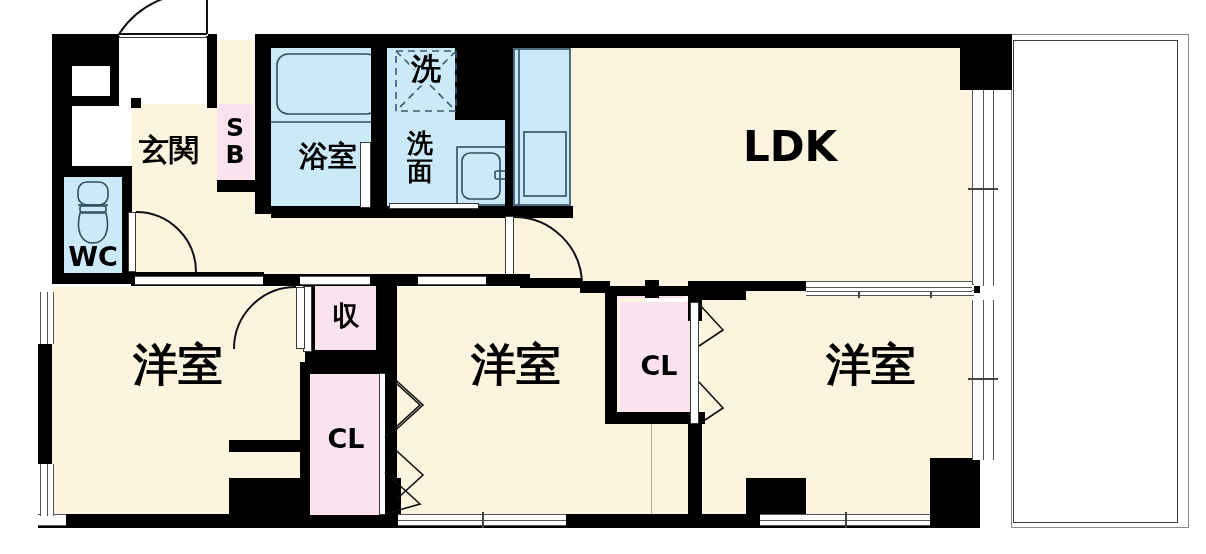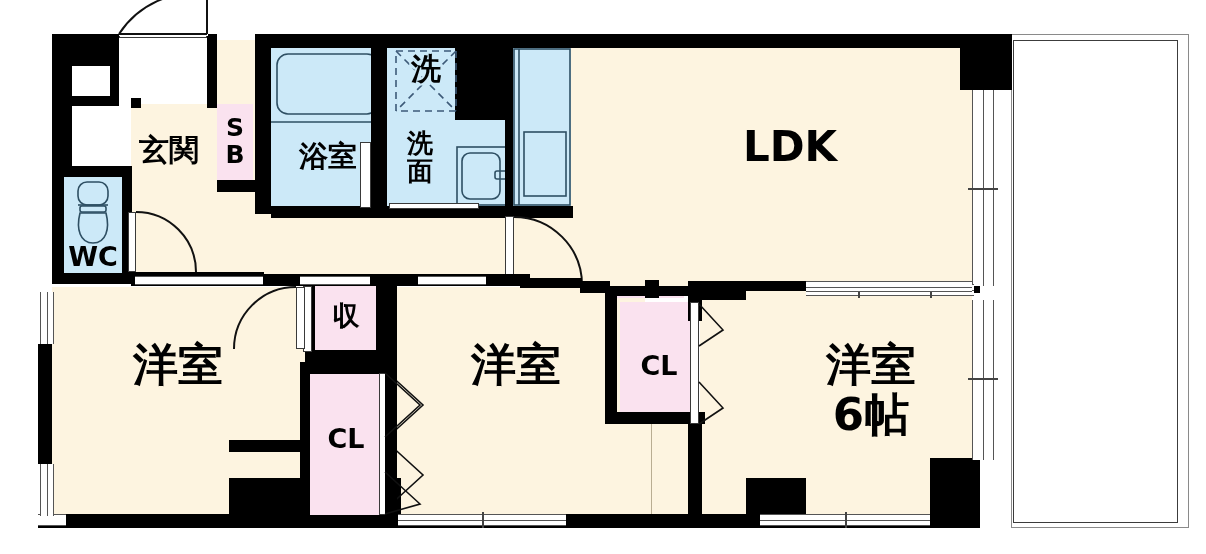--- a/index.html
+++ b/index.html
@@ -281,21 +281,20 @@
   <div class="leaf" style="left:690px;top:302px;width:9px;height:122px;"></div>
   <svg style="left:0;top:0;width:1206px;height:554px;">
     <path class="fold" d="M 699 304 L 723 330 L 699 346"></path>
     <path class="fold" d="M 699 382 L 723 408 L 699 424"></path>
   </svg>
 
   <div style="position:absolute;left:651px;top:424px;width:1.4px;height:90px;background:#b9ad92;"></div>
 
   <div class="lbl" style="left:783px;top:340px;width:176px;font-size:45px;line-height:1.1;">
     <span class="l1">洋室</span>
-    <span class="l2">6帖</span>
   </div>
 
   <div class="wall" style="left:520px;top:278px;width:62px;height:10px;"></div>
   <div class="wall" style="left:743px;top:281px;width:229px;height:10px;"></div>
   <div class="win-h3" style="left:806px;top:281px;width:166px;height:11px;"></div>
 
   <div class="wall" style="left:520px;top:274px;width:10px;height:14px;"></div>
 
 </div>
 

